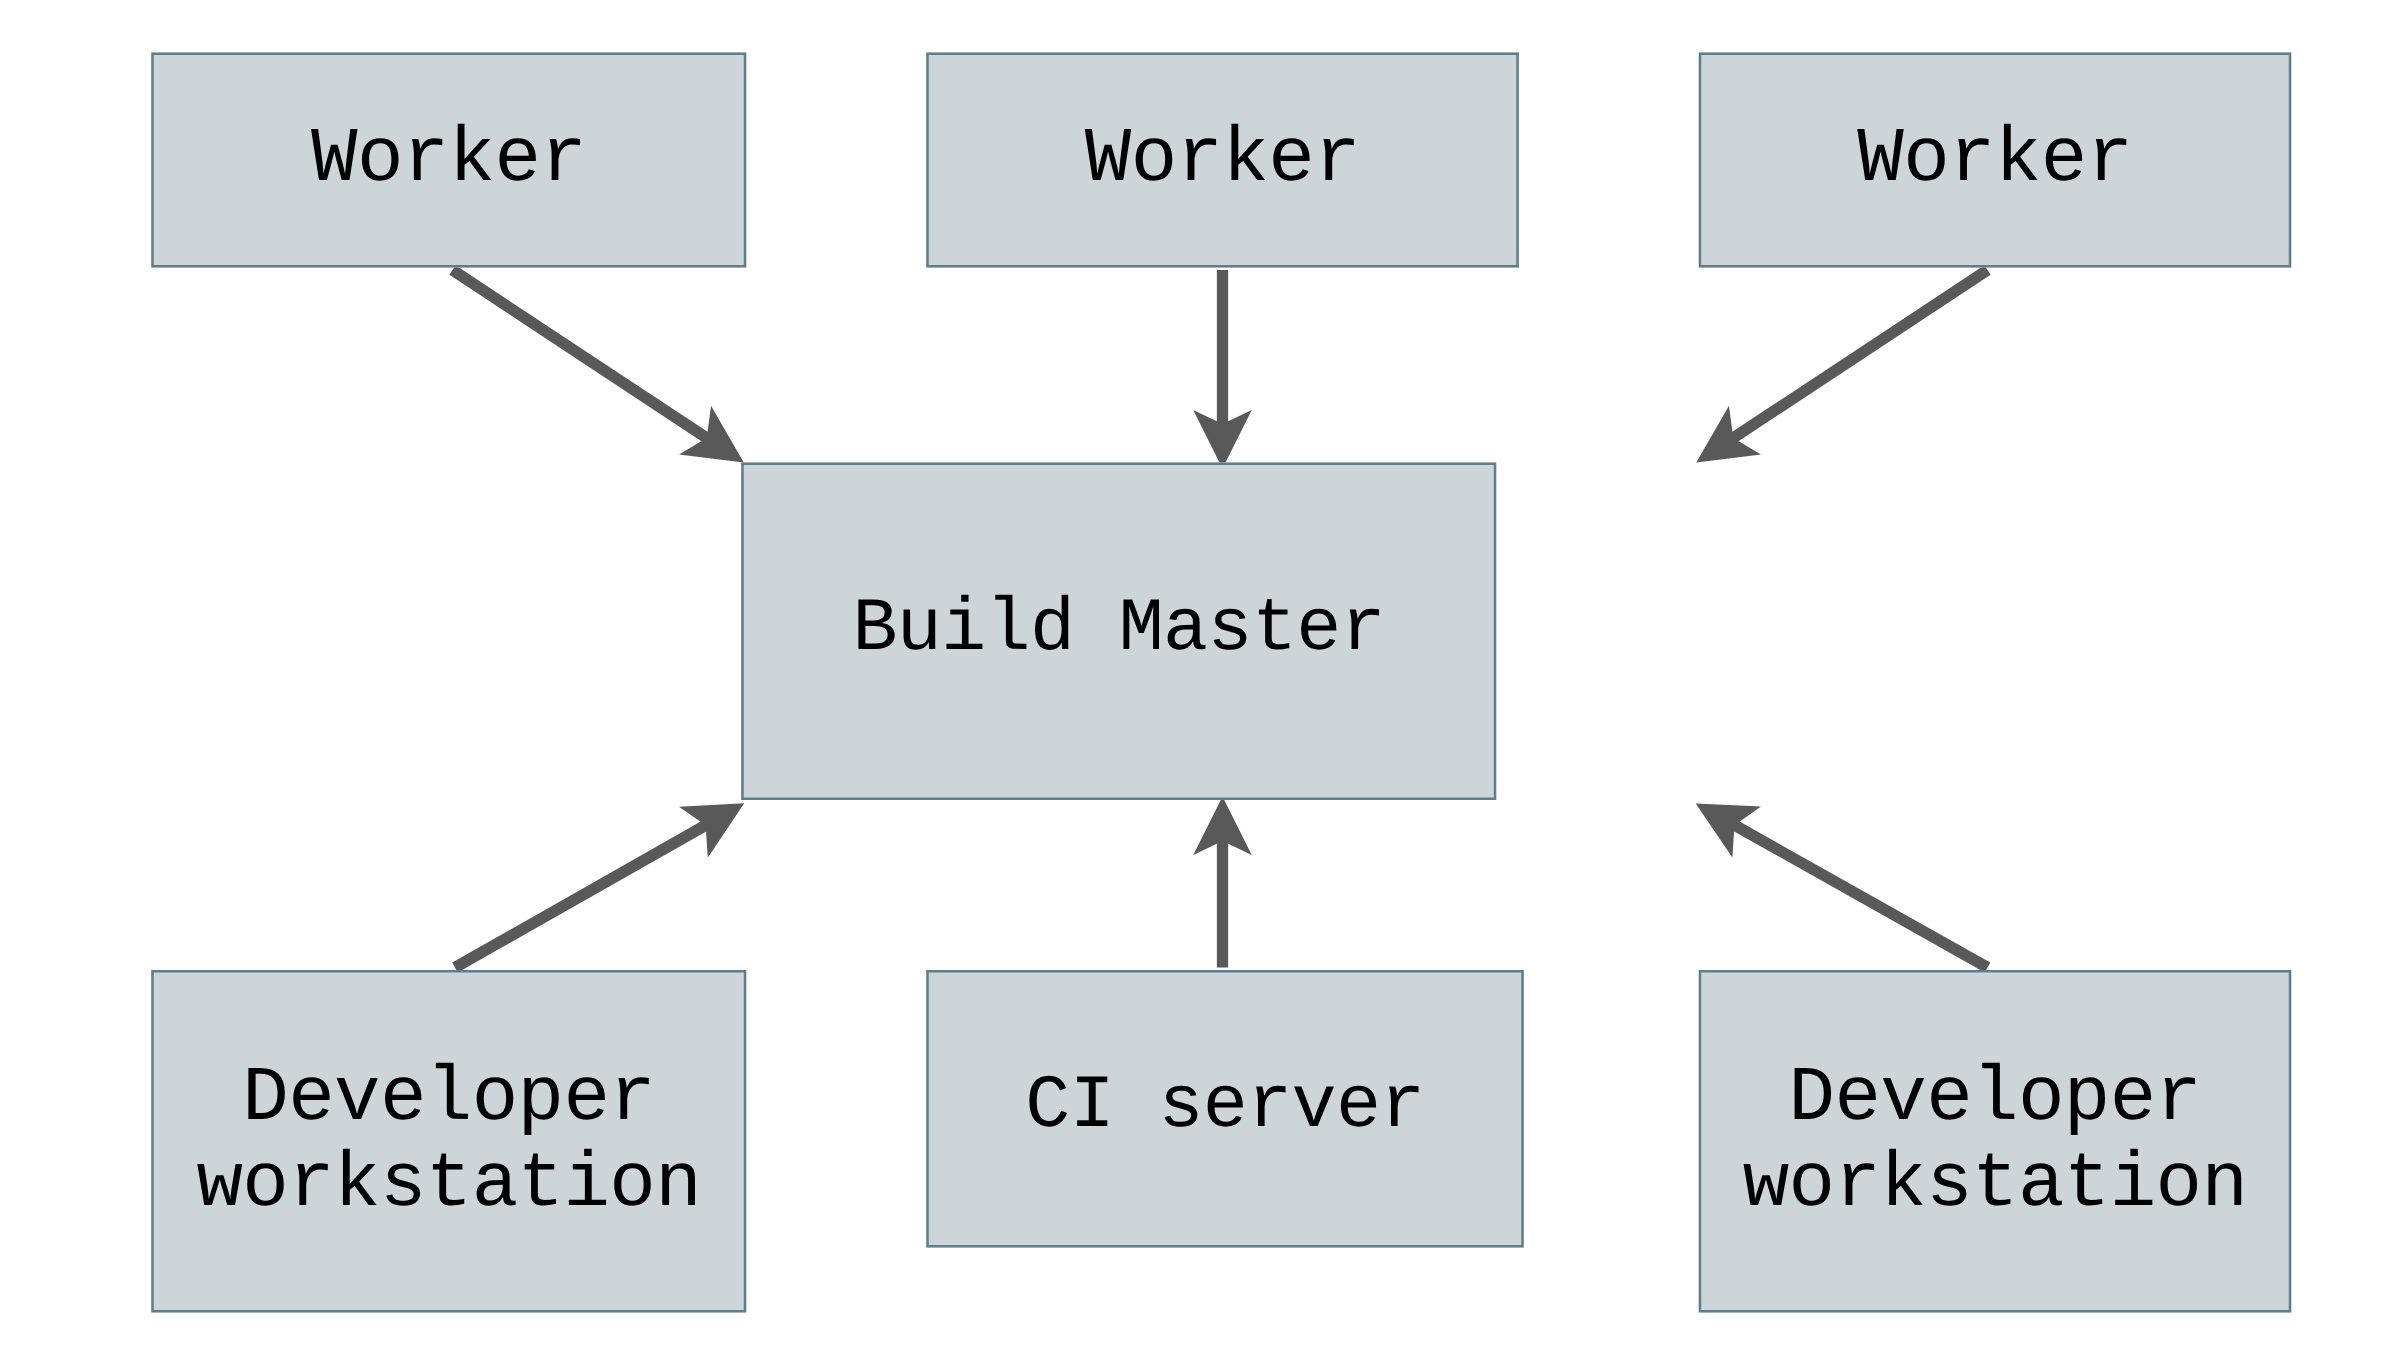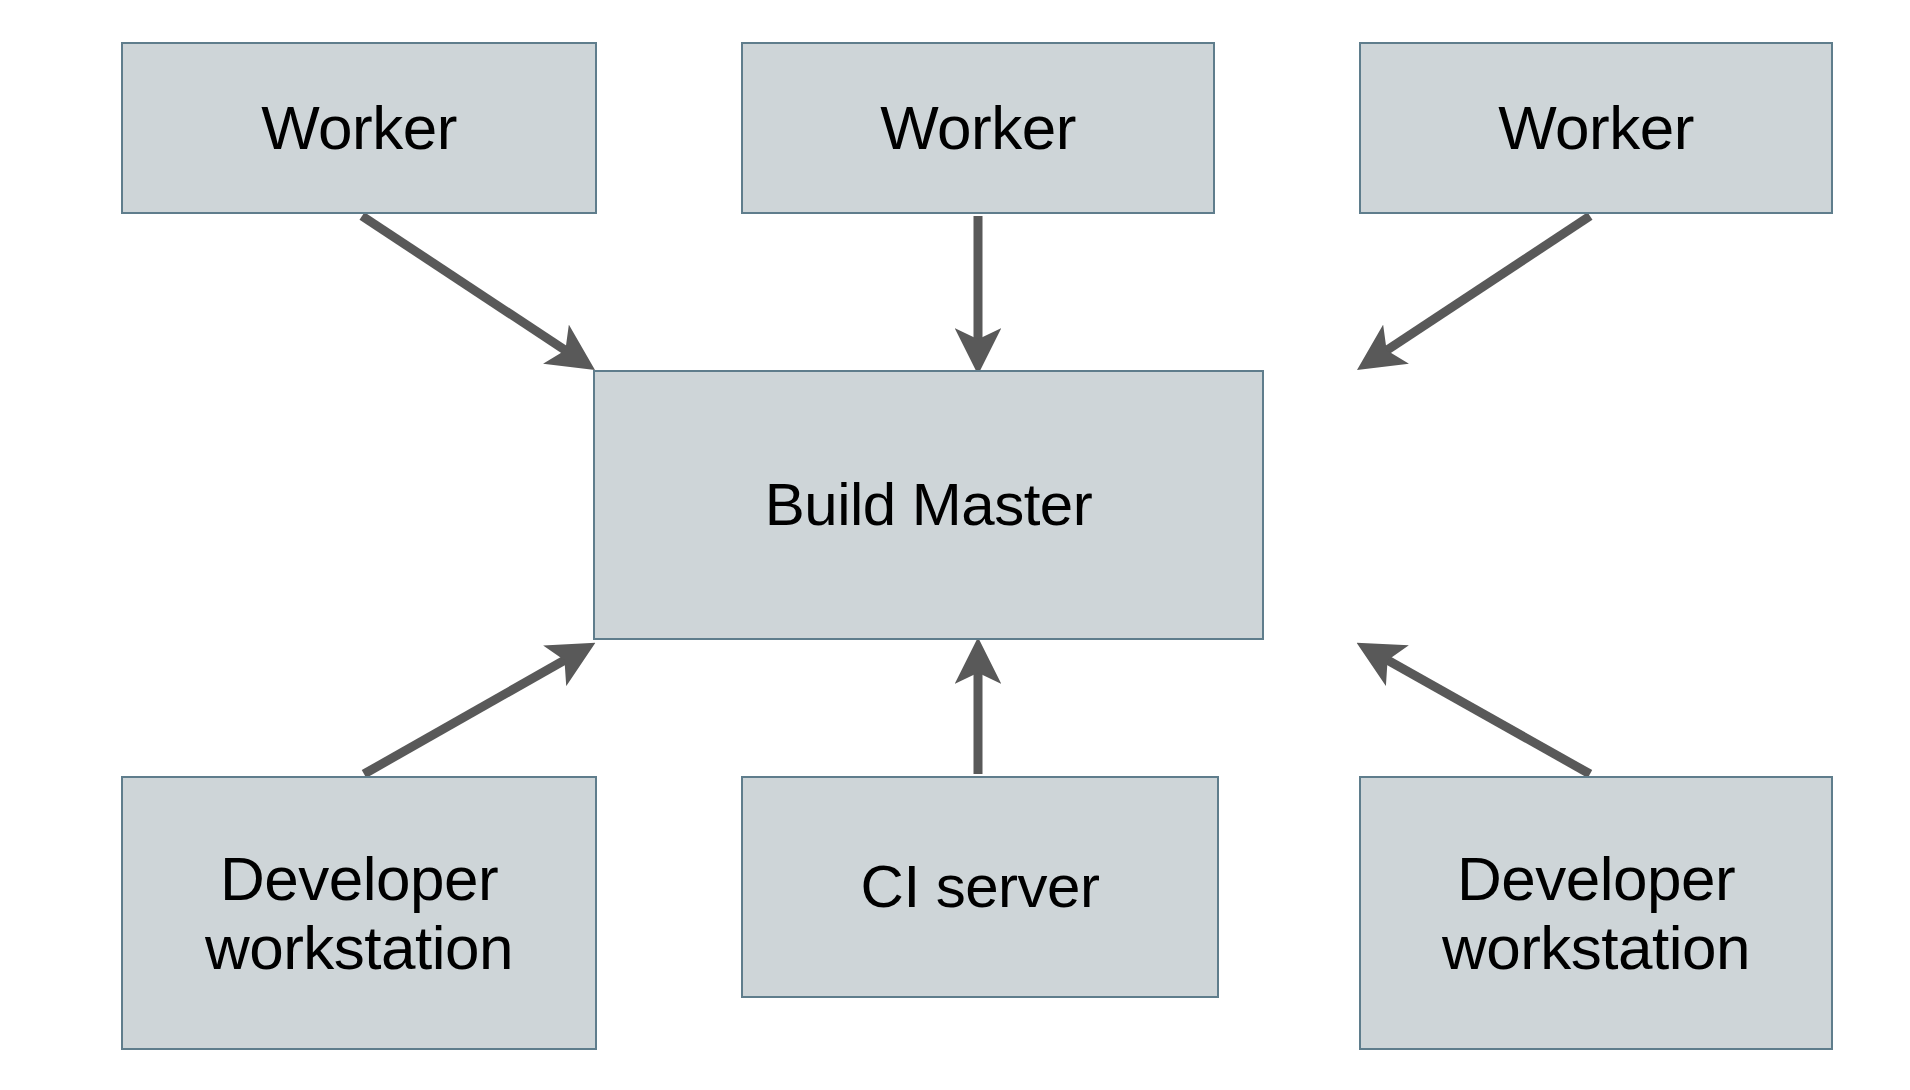--- a/index.html
+++ b/index.html
@@ -28,34 +28,35 @@
   }
   .node {
     position: absolute;
     box-sizing: border-box;
     background: #ced5d8;
     border: 2px solid #5f7d8c;
     display: flex;
     align-items: center;
     justify-content: center;
     text-align: center;
+    font-family: Liberation Mono, monospace;
   }
   .node-label {
     color: #000000;
     font-weight: 400;
     letter-spacing: -0.5px;
     line-height: 1.12;
     white-space: pre-line;
     padding: 0 10px;
   }
   
   #node-worker-1 { left: 121px; top: 42px;  width: 476px; height: 172px; }
   #node-worker-2 { left: 741px; top: 42px;  width: 474px; height: 172px; }
   #node-worker-3 { left: 1359px; top: 42px; width: 474px; height: 172px; }
-  #node-build-master { left: 593px; top: 370px; width: 671px; height: 270px; }
+  #node-build-master { left: 593px; top: 370px; width: 604px; height: 270px; }
   #node-dev-workstation-left  { left: 121px;  top: 776px; width: 476px; height: 274px; }
   #node-ci-server             { left: 741px;  top: 776px; width: 478px; height: 222px; }
   #node-dev-workstation-right { left: 1359px; top: 776px; width: 474px; height: 274px; }
 
   #node-worker-1 .node-label,
   #node-worker-2 .node-label,
   #node-worker-3 .node-label { font-size: 62px; }
   #node-build-master .node-label { font-size: 60px; }
   #node-ci-server .node-label { font-size: 60px; }
   #node-dev-workstation-left .node-label,

